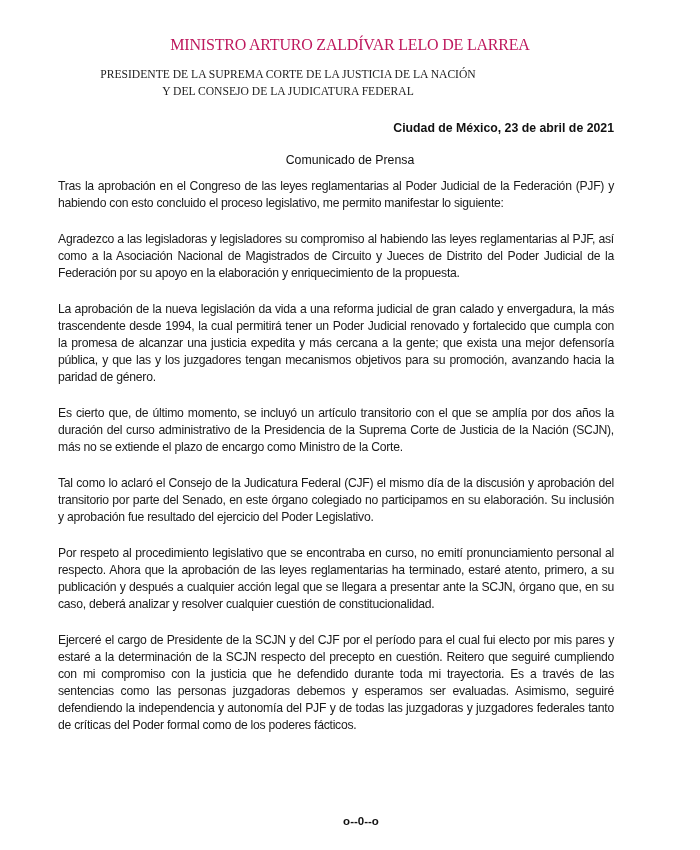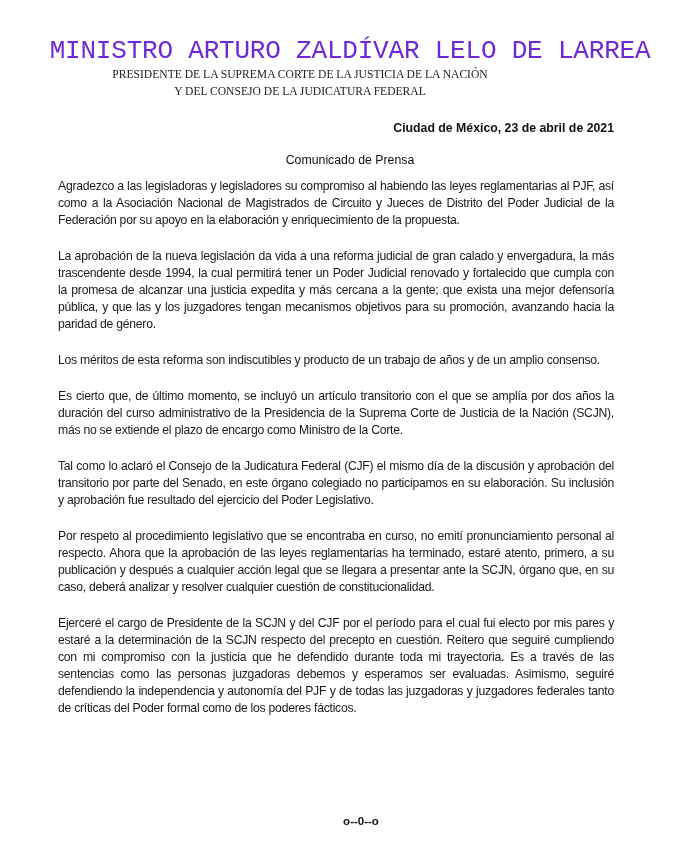--- a/index.html
+++ b/index.html
@@ -1,22 +1,22 @@
 <!DOCTYPE html>
 <html><head>
 <meta charset="utf-8">
 <style>
   html, body { margin: 0; padding: 0; background: #ffffff; }
   body { width: 700px; height: 850px; position: relative; overflow: hidden; color: #1a1a1a; }
   .header-title {
     position: absolute; left: 0; width: 700px; top: 36px; text-align: center;
-    font-family: Liberation Mono, monospace; font-size: 26px; letter-spacing: -0.2px; color: #6d28d9;
+    font-family: Liberation Serif, serif; font-size: 16px; letter-spacing: -0.2px; color: #be185d;
   }
   .header-sub {
-    position: absolute; left: 16px; width: 568px; text-align: center;
+    position: absolute; left: 4px; width: 568px; text-align: center;
     font-family: "Liberation Serif", serif; font-size: 11.6px; color: #222;
   }
   .sub1 { top: 68px; }
   .sub2 { top: 85px; }
   .date {
     position: absolute; right: 86px; top: 121px;
     font-family: "Liberation Sans", sans-serif; font-weight: bold; font-size: 12.3px; color: #111;
   }
   .doc-title {
     position: absolute; left: 0; width: 700px; top: 153px; text-align: center;
@@ -36,22 +36,22 @@
 <body>
 
 <div class="header-title">MINISTRO ARTURO ZALDÍVAR LELO DE LARREA</div>
 <div class="header-sub sub1">PRESIDENTE DE LA SUPREMA CORTE DE LA JUSTICIA DE LA NACIÓN</div>
 <div class="header-sub sub2">Y DEL CONSEJO DE LA JUDICATURA FEDERAL</div>
 
 <div class="date">Ciudad de México, 23 de abril de 2021</div>
 <div class="doc-title">Comunicado de Prensa</div>
 
 <div class="body">
+  <p class="para">Tras la aprobación en el Congreso de las leyes reglamentarias al Poder Judicial de la Federación (PJF) y habiendo con esto concluido el proceso legislativo, me permito manifestar lo siguiente:</p>
   <p class="para">Agradezco a las legisladoras y legisladores su compromiso al habiendo las leyes reglamentarias al PJF, así como a la Asociación Nacional de Magistrados de Circuito y Jueces de Distrito del Poder Judicial de la Federación por su apoyo en la elaboración y enriquecimiento de la propuesta.</p>
   <p class="para">La aprobación de la nueva legislación da vida a una reforma judicial de gran calado y envergadura, la más trascendente desde 1994, la cual permitirá tener un Poder Judicial renovado y fortalecido que cumpla con la promesa de alcanzar una justicia expedita y más cercana a la gente; que exista una mejor defensoría pública, y que las y los juzgadores tengan mecanismos objetivos para su promoción, avanzando hacia la paridad de género.</p>
-  <p class="para">Los méritos de esta reforma son indiscutibles y producto de un trabajo de años y de un amplio consenso.</p>
   <p class="para">Es cierto que, de último momento, se incluyó un artículo transitorio con el que se amplía por dos años la duración del curso administrativo de la Presidencia de la Suprema Corte de Justicia de la Nación (SCJN), más no se extiende el plazo de encargo como Ministro de la Corte.</p>
   <p class="para">Tal como lo aclaró el Consejo de la Judicatura Federal (CJF) el mismo día de la discusión y aprobación del transitorio por parte del Senado, en este órgano colegiado no participamos en su elaboración. Su inclusión y aprobación fue resultado del ejercicio del Poder Legislativo.</p>
   <p class="para">Por respeto al procedimiento legislativo que se encontraba en curso, no emití pronunciamiento personal al respecto. Ahora que la aprobación de las leyes reglamentarias ha terminado, estaré atento, primero, a su publicación y después a cualquier acción legal que se llegara a presentar ante la SCJN, órgano que, en su caso, deberá analizar y resolver cualquier cuestión de constitucionalidad.</p>
   <p class="para">Ejerceré el cargo de Presidente de la SCJN y del CJF por el período para el cual fui electo por mis pares y estaré a la determinación de la SCJN respecto del precepto en cuestión. Reitero que seguiré cumpliendo con mi compromiso con la justicia que he defendido durante toda mi trayectoria. Es a través de las sentencias como las personas juzgadoras debemos y esperamos ser evaluadas. Asimismo, seguiré defendiendo la independencia y autonomía del PJF y de todas las juzgadoras y juzgadores federales tanto de críticas del Poder formal como de los poderes fácticos.</p>
 </div>
 
 <div class="closing">o--0--o</div>
 
 </body></html>

